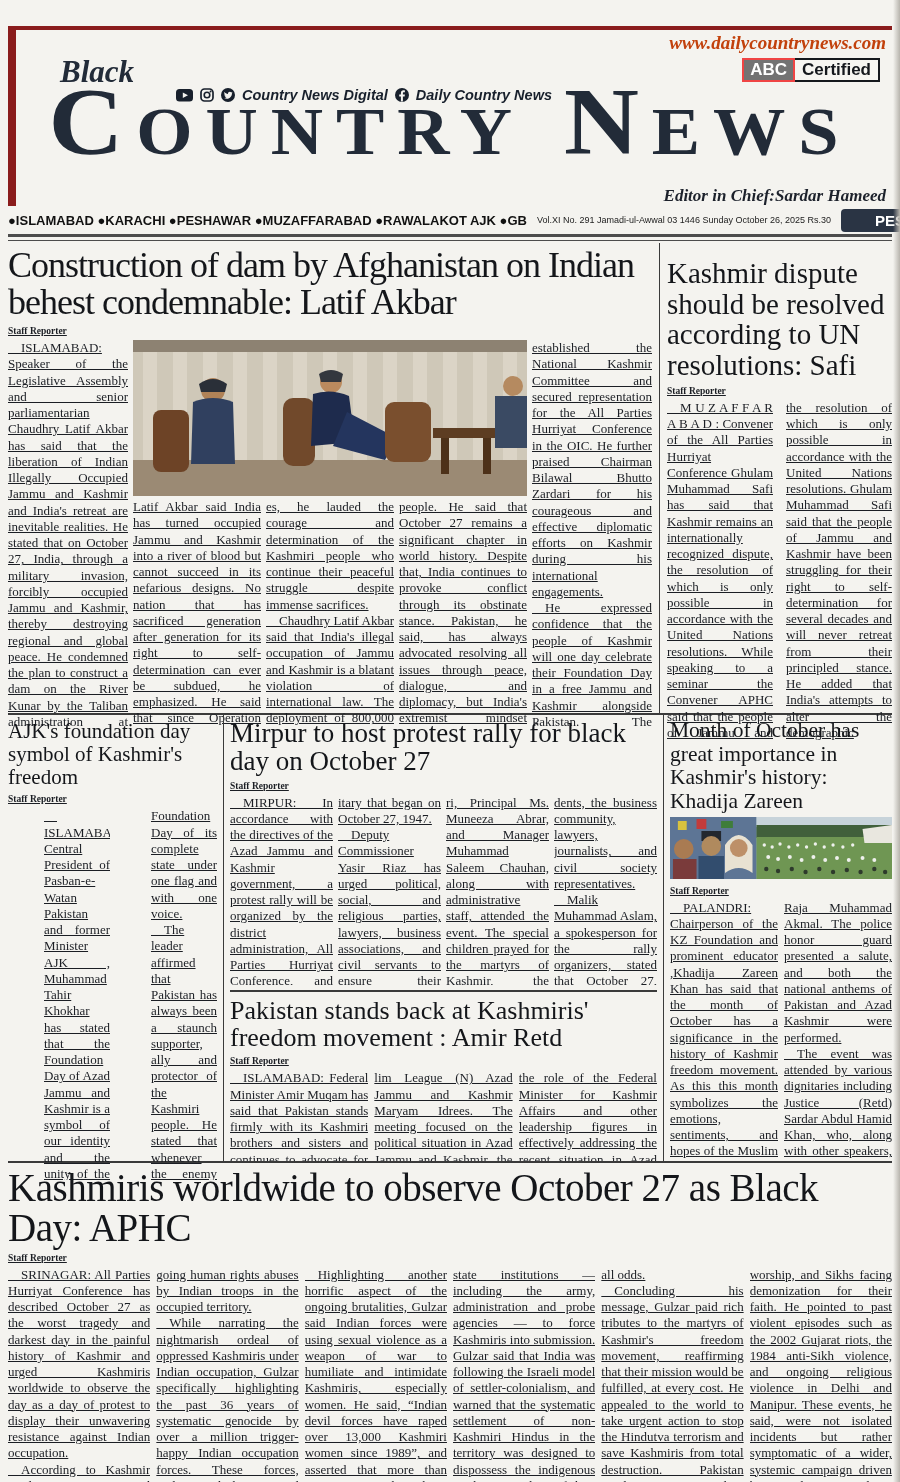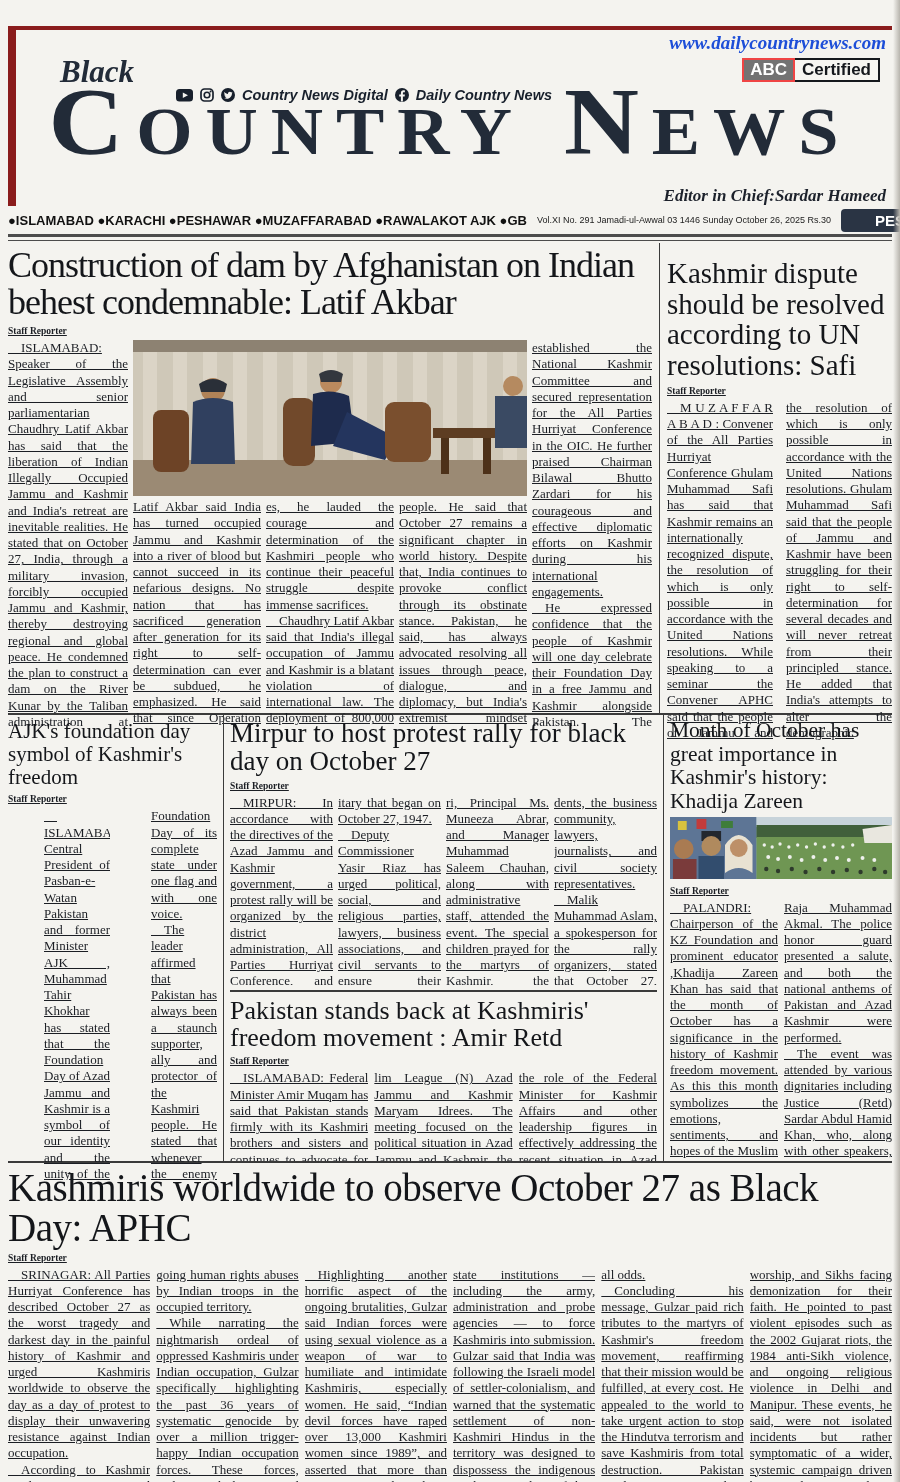--- a/index.html
+++ b/index.html
@@ -5,21 +5,21 @@
   html,body{margin:0;padding:0;background:#8f8f8f;}
   .page{position:relative;width:900px;height:1482px;margin:0 auto;background:#f4f3ef;
         font-family:"Liberation Serif", serif;color:#1b1e24;box-sizing:border-box;
         padding:4px 8px 0 8px;overflow:hidden;}
   .edge{position:absolute;right:0;top:0;width:7px;height:100%;
         background:linear-gradient(to left,#b7b4ad,rgba(183,180,173,0));pointer-events:none;}
 
   
   .masthead{position:relative;height:176px;margin-top:22px;border-top:4px solid #8a1c1c;}
   .leftbar{position:absolute;left:0;top:0;width:8px;height:100%;background:#8a1c1c;}
-  .website{position:absolute;top:2px;right:6px;font-weight:bold;font-style:italic;font-size:19px;color:#1d4ed8;}
+  .website{position:absolute;top:2px;right:6px;font-weight:bold;font-style:italic;font-size:19px;color:#c2410c;}
   .abc{position:absolute;top:28px;right:12px;display:flex;font-family:"Liberation Sans",sans-serif;}
   .abc-abc{background:#737373;color:#fff;border:2px solid #ef4444;padding:0 6px;font-weight:bold;font-size:17px;}
   .abc-cert{background:#f6f5f1;color:#15181d;border:2px solid #15181d;border-left:none;padding:0 7px;font-weight:bold;font-size:17px;}
   .daily{position:absolute;top:24px;left:52px;font-weight:bold;font-style:italic;font-size:31px;color:#222b38;}
   .bigtitle{position:absolute;top:46px;left:0;right:0;text-align:center;font-variant:small-caps;
             font-weight:bold;font-size:96px;line-height:.95;color:#222b38;letter-spacing:12px;
             transform:scaleX(1.08);transform-origin:center;white-space:nowrap;}
   .social{position:absolute;top:57px;left:168px;display:flex;align-items:center;gap:7px;z-index:2;
           font-family:"Liberation Sans",sans-serif;font-weight:bold;font-style:italic;font-size:14.5px;color:#18202c;}
   .social .icn{display:inline-flex;align-items:center;}

